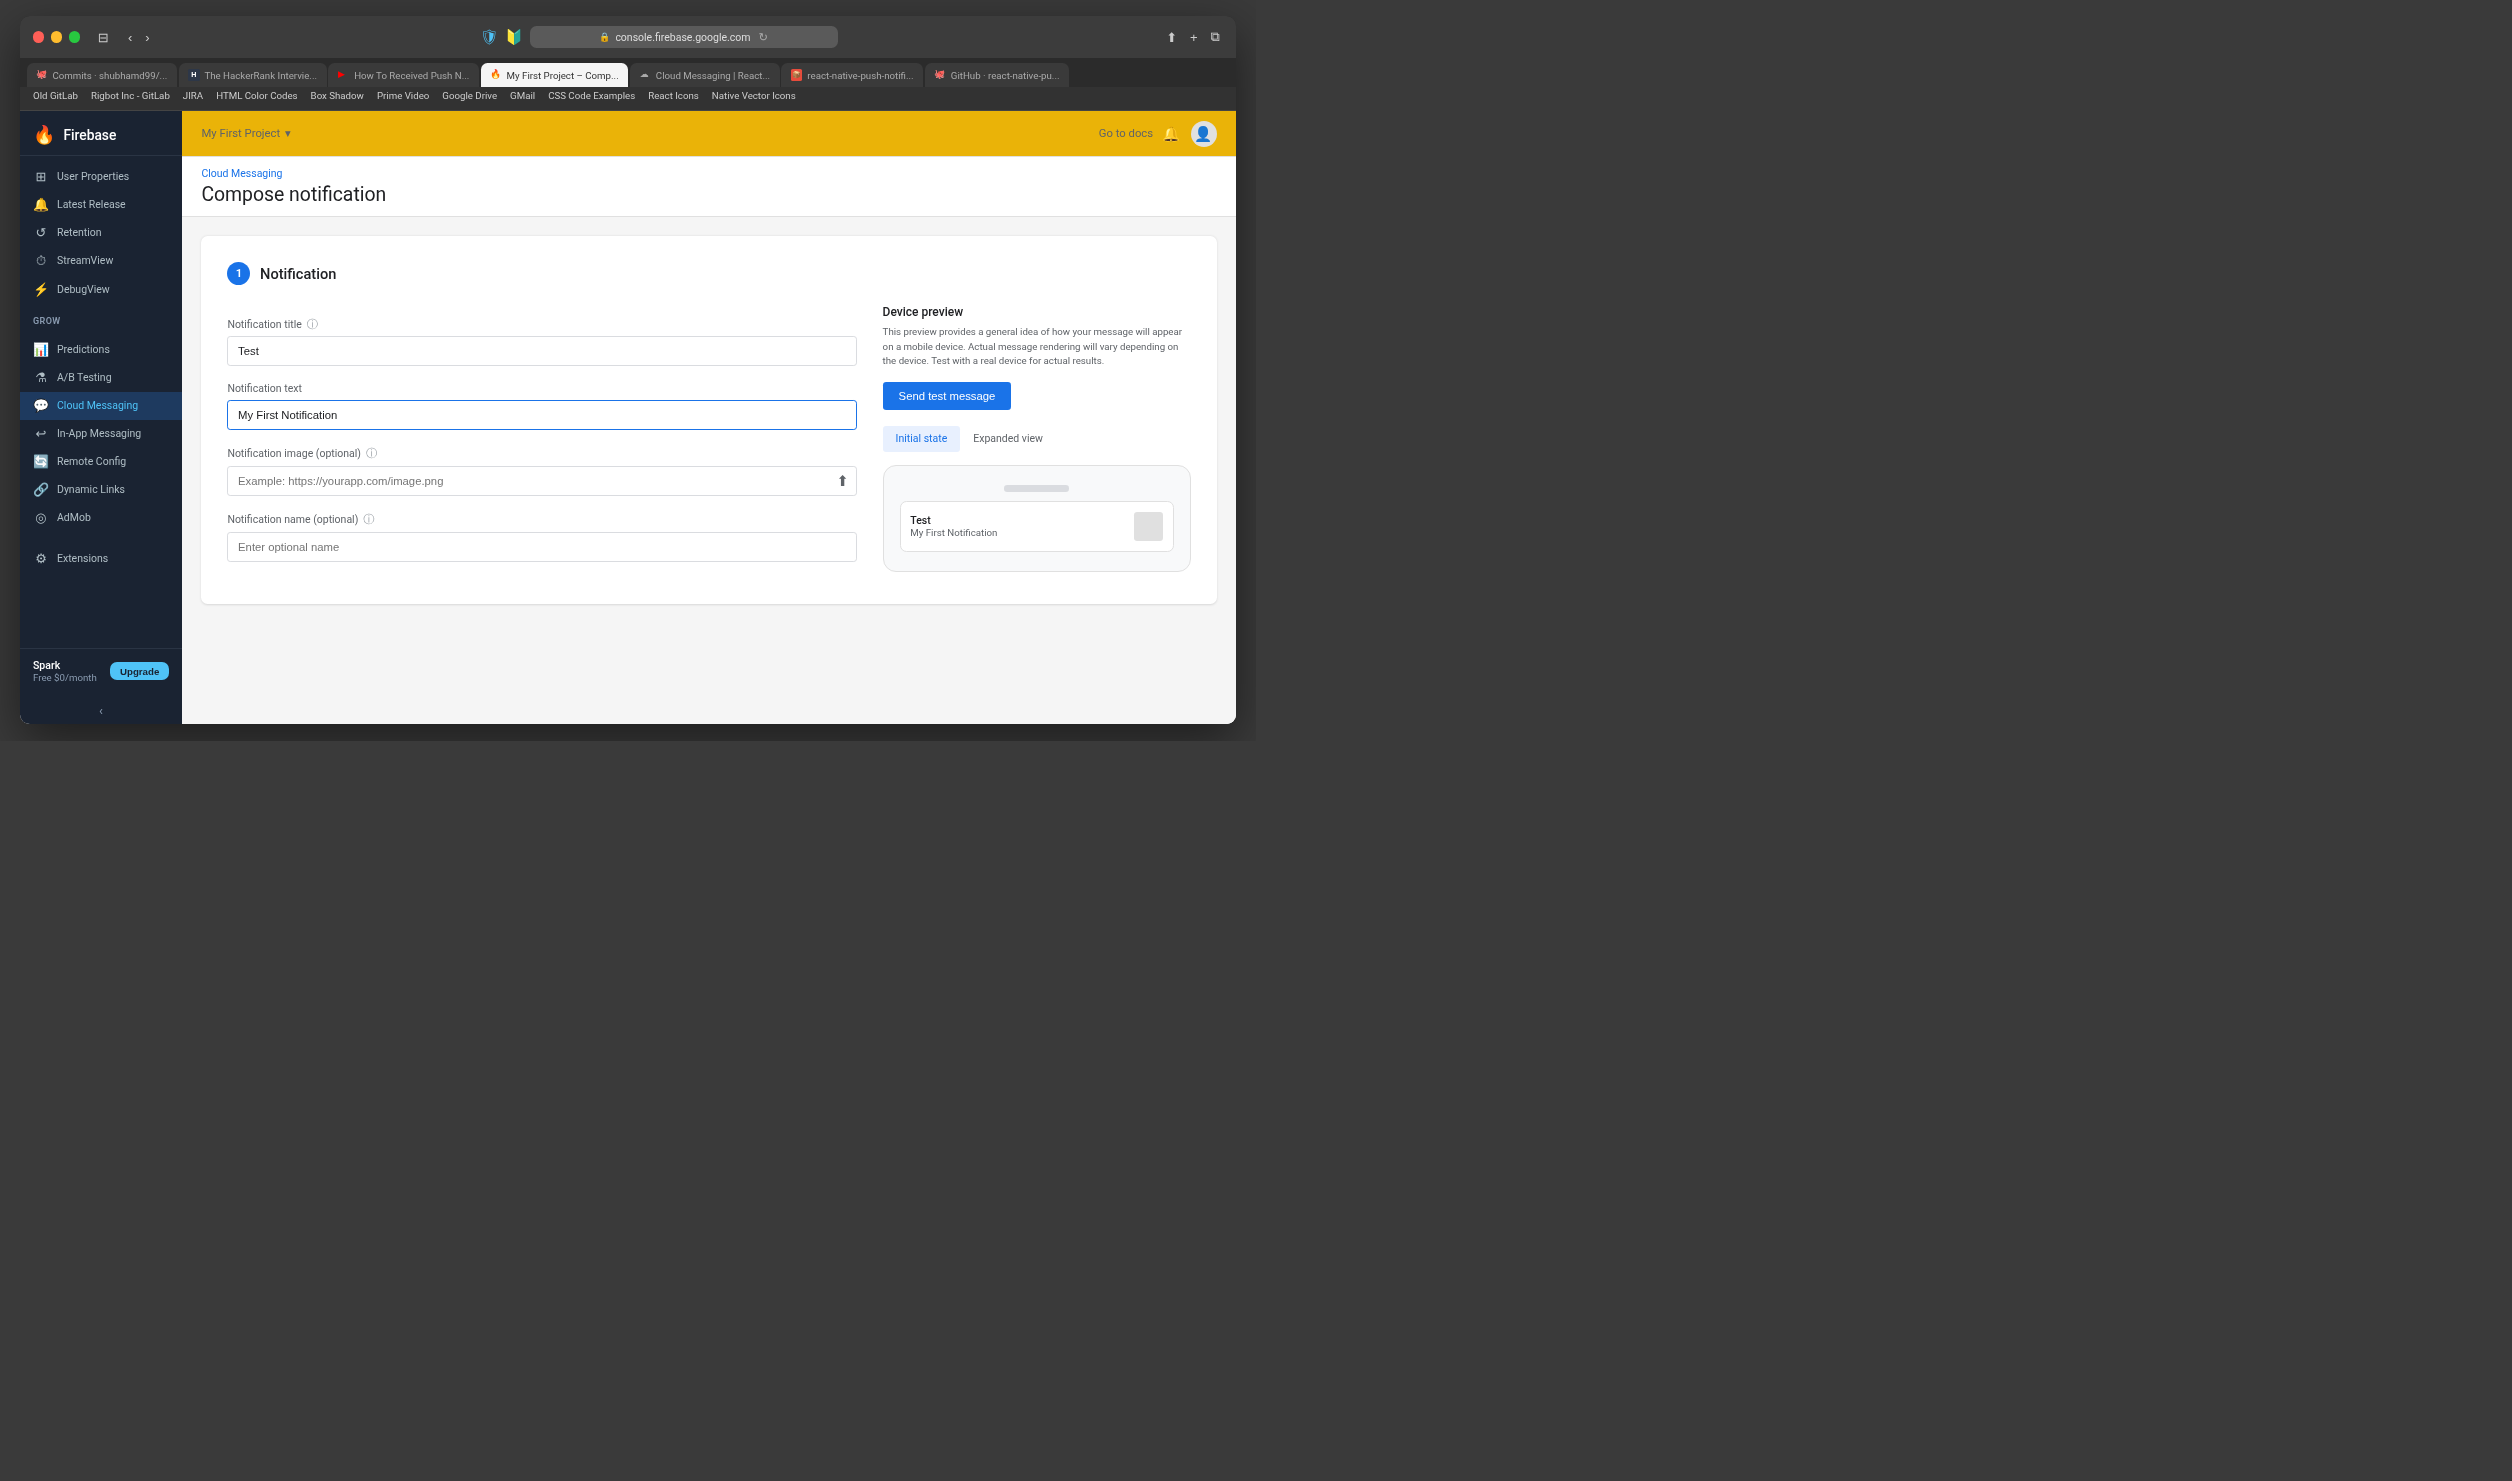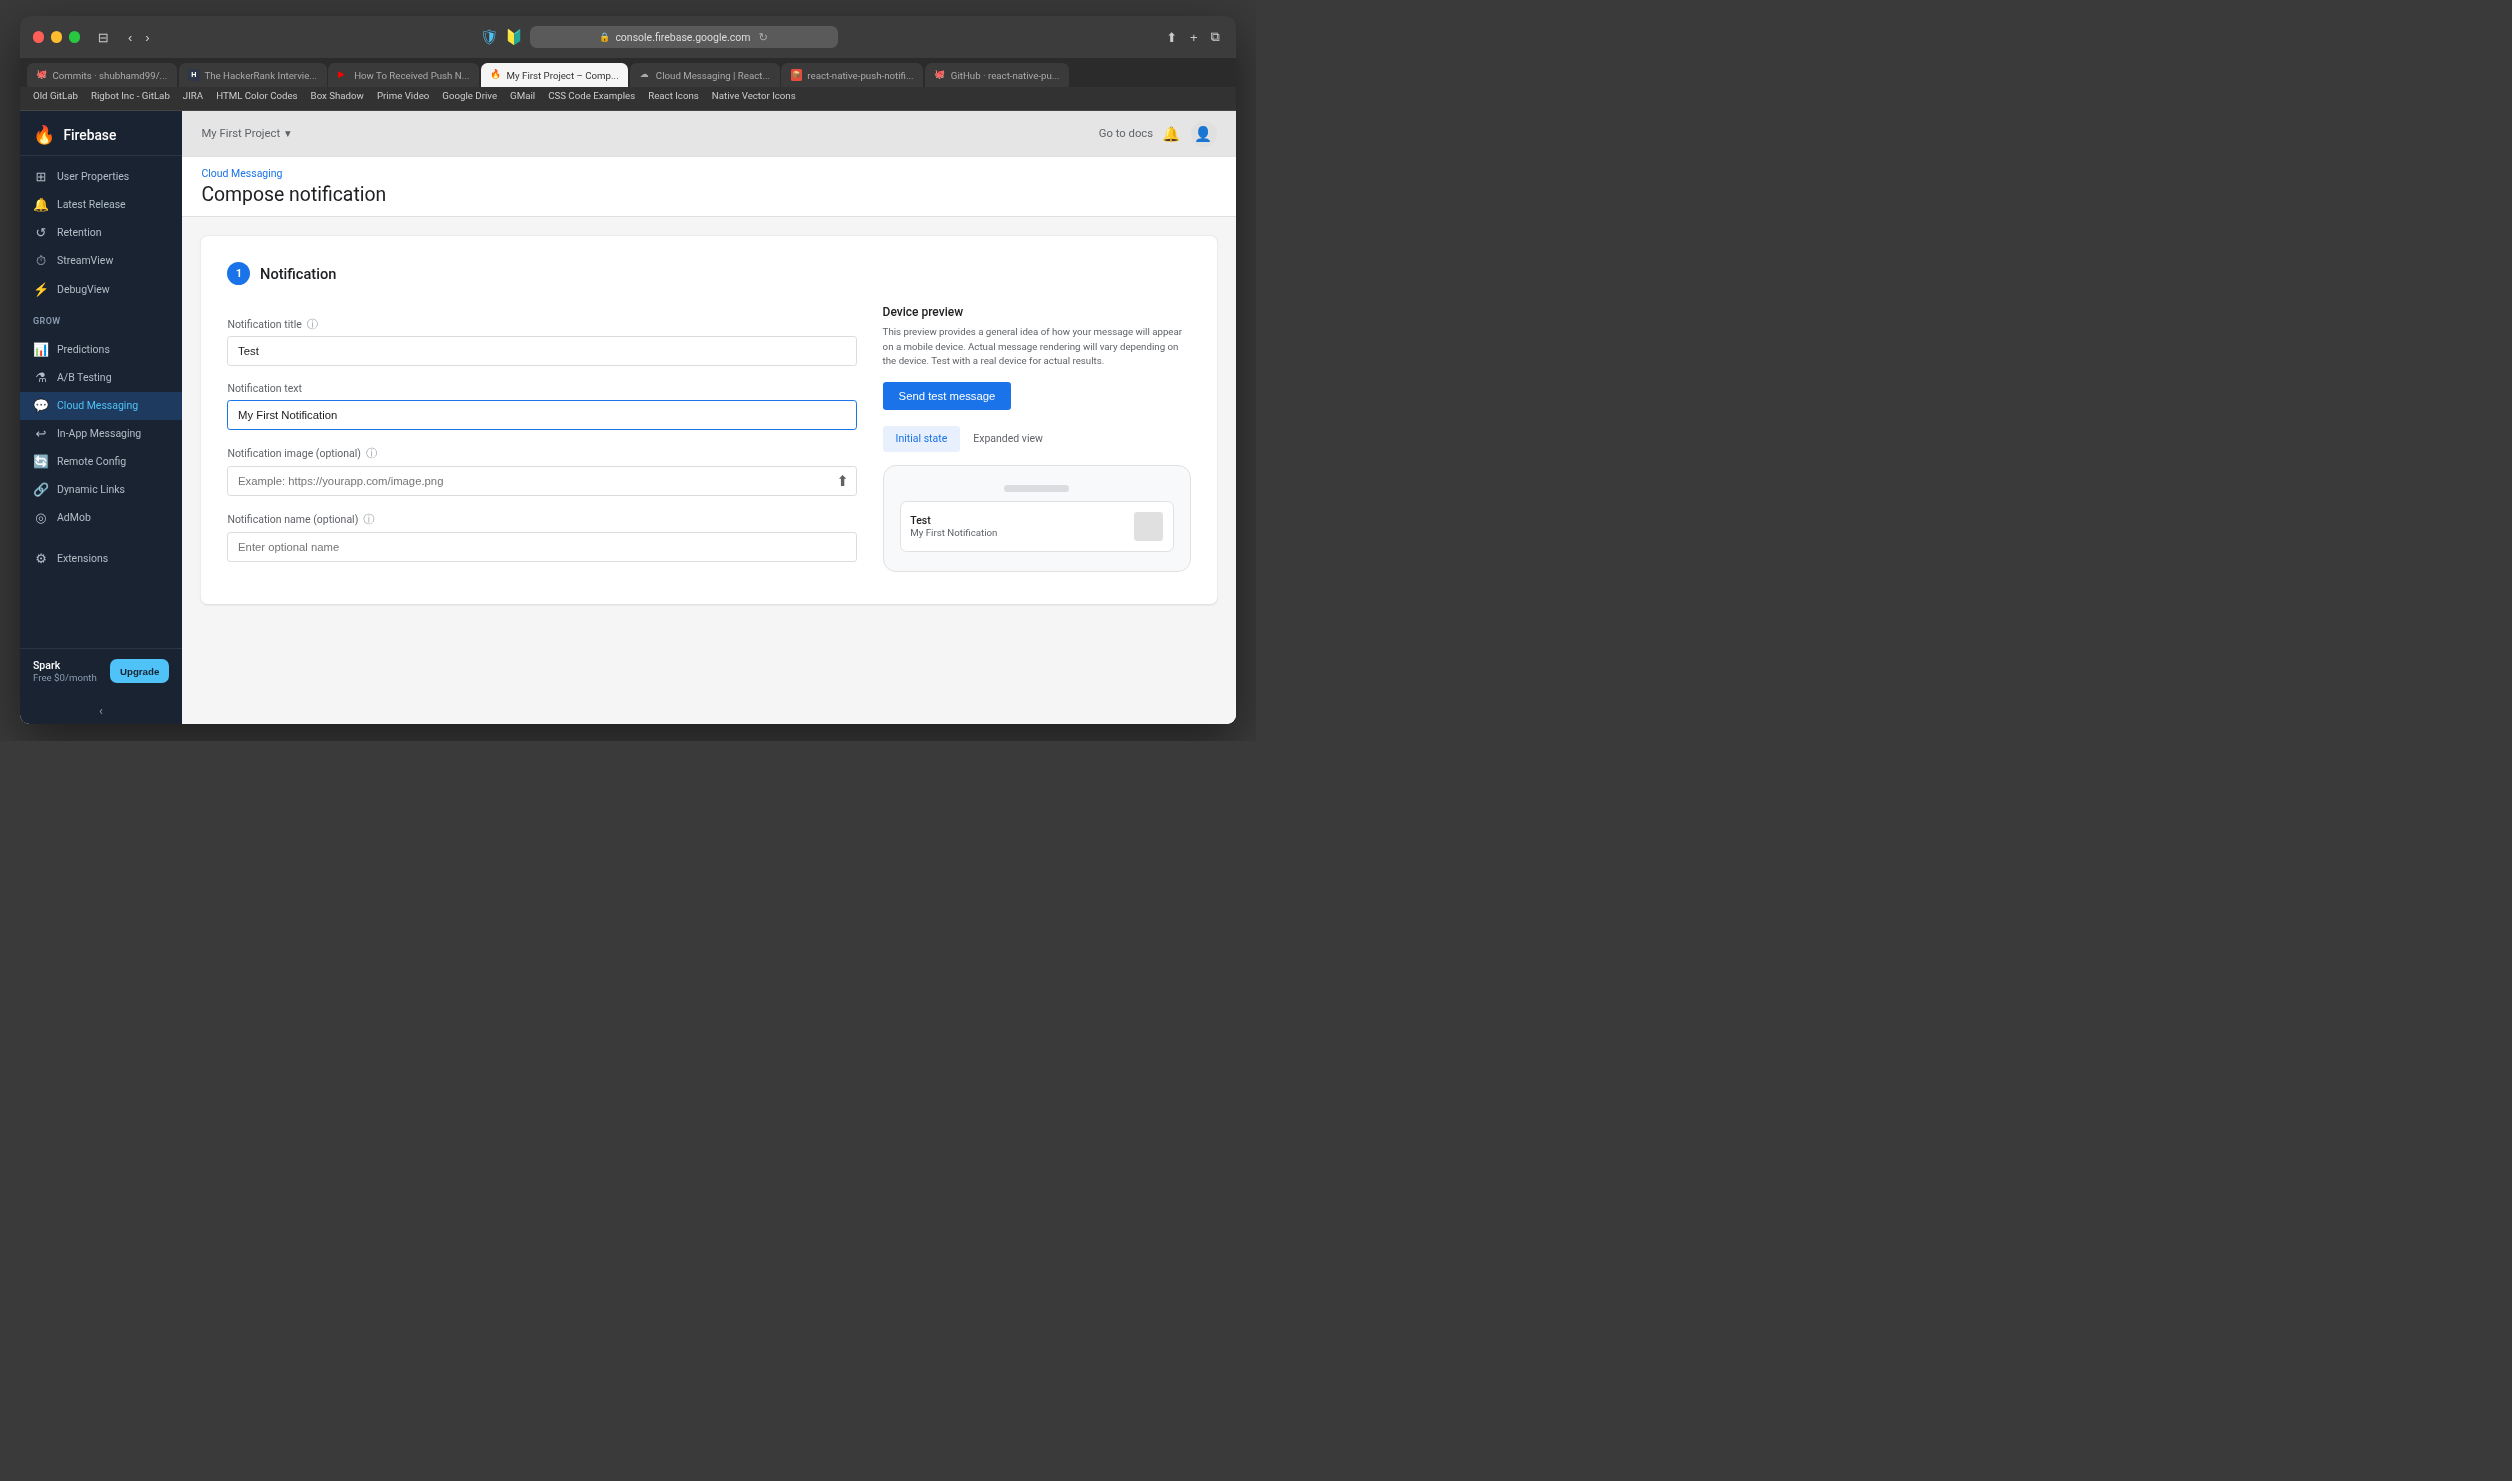--- a/index.html
+++ b/index.html
@@ -53,21 +53,21 @@
 
     .sidebar-footer { margin-top: auto; padding: 9.7px 13px; border-top: 0.8px solid #2a3444; }
     .plan-name { color: #fff; font-size: 10.5px; font-weight: 500; }
     .plan-price { color: #8a9bb0; font-size: 9.7px; }
     .upgrade-btn { background: #4fc3f7; color: #1a2332; font-size: 9.7px; font-weight: 600; padding: 3.2px 9.7px; border-radius: 7px; border: none; cursor: pointer; }
     .collapse-btn { text-align: center; padding: 6.5px; color: #8a9bb0; cursor: pointer; font-size: 13px; }
 
     
     .main-panel { flex: 1; display: flex; flex-direction: column; overflow: hidden; background: #fff; }
 
-    .top-bar { display: flex; align-items: center; justify-content: space-between; padding: 9.7px 19.4px; border-bottom: 0.8px solid #e0e0e0; background: #e5e5e5; flex-shrink: 0; }
+    .top-bar { display: flex; align-items: center; justify-content: space-between; padding: 9.7px 19.4px; border-bottom: 0.8px solid #e0e0e0; background: #eab308; flex-shrink: 0; }
     .project-selector { display: flex; align-items: center; gap: 4.9px; color: #5f6368; font-size: 11.3px; cursor: pointer; }
     .top-bar-actions { display: flex; align-items: center; gap: 9.7px; }
     .go-to-docs { color: #5f6368; font-size: 11.3px; cursor: pointer; }
     .bell-icon { font-size: 14.6px; color: #5f6368; cursor: pointer; }
     .avatar { width: 26px; height: 26px; border-radius: 50%; background: #e0e0e0; display: flex; align-items: center; justify-content: center; font-size: 11.3px; cursor: pointer; overflow: hidden; }
 
     .page-header { padding: 9.7px 19.4px 0; background: #fff; flex-shrink: 0; }
     .breadcrumb { color: #1a73e8; font-size: 10.5px; cursor: pointer; }
     .page-title { font-size: 19.4px; font-weight: 400; color: #202124; margin-top: 3.2px; padding-bottom: 9.7px; }
     .divider { height: 0.8px; background: #e0e0e0; }
@@ -255,21 +255,21 @@
       </div>
 
       <div class="sidebar-section">
         <div class="sidebar-item">
           <span class="icon">⚙</span>
           <span>Extensions</span>
         </div>
       </div>
 
       <div class="sidebar-footer">
-        <div style="display:flex; justify-content:space-between; margin-bottom:3.2px;">
+        <div style="display:flex; align-items:center; justify-content:space-between; margin-bottom:3.2px;">
           <div>
             <div class="plan-name">Spark</div>
             <div class="plan-price">Free $0/month</div>
           </div>
           <button class="upgrade-btn">Upgrade</button>
         </div>
       </div>
 
       <div class="collapse-btn">‹</div>
     </div>

